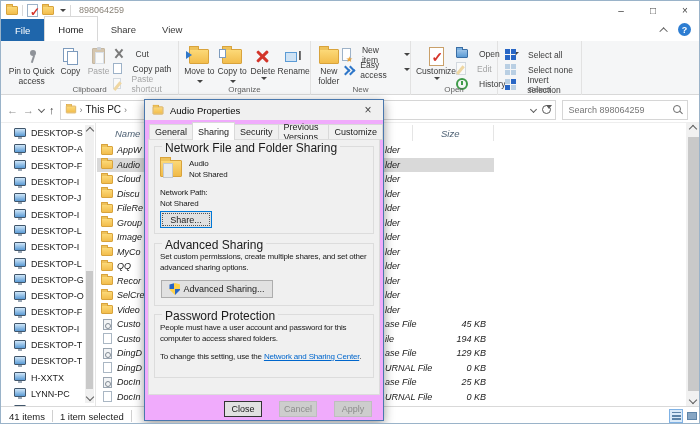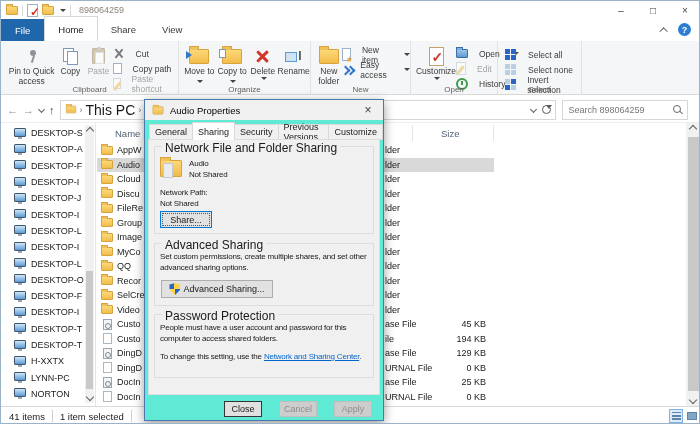--- a/index.html
+++ b/index.html
@@ -111,21 +111,21 @@
   .main{position:absolute;left:0;top:122px;width:700px;height:283px;background:#fff;}
   .navpane{position:absolute;left:0;top:0;width:95px;height:283px;border-right:1px solid #e5e5e5;overflow:hidden;}
   .navlist{list-style:none;margin:2px 0 0;padding:0;text-align:center;}
   .navitem{height:16.3px;display:flex;align-items:center;gap:5px;padding-left:13px;font-size:9px;color:#1a1a1a;white-space:nowrap;overflow:hidden;}
   .nav-sb{position:absolute;right:1px;top:2px;width:9px;height:278px;background:#f0f0f0;}
   .nav-sb .thumb{position:absolute;left:1px;width:7px;top:146px;height:118px;background:#c9c9c9;}
   .sb-arrow{position:absolute;left:1.5px;width:6px;height:6px;}
   .sb-up{top:3px;border-left:1.3px solid #5f5f5f;border-top:1.3px solid #5f5f5f;transform:rotate(45deg);}
   .sb-dn{bottom:3px;border-right:1.3px solid #5f5f5f;border-bottom:1.3px solid #5f5f5f;transform:rotate(45deg);}
 
-  .filepane{position:absolute;left:96px;top:0;width:604px;height:283px;}
+  .filepane{position:absolute;left:96px;top:0;width:604px;height:283px;font-style:italic;}
   .colheaders{position:absolute;left:0;top:2px;height:16px;width:590px;display:flex;font-size:9.5px;color:#4f6275;}
   .colname{width:316px;padding-left:18px;border-right:1px solid #e5e5e5;display:flex;align-items:center;}
   .colsize{width:81px;padding-left:28px;border-right:1px solid #e5e5e5;display:flex;align-items:center;}
   .rows{position:absolute;left:0;top:20px;width:397px;}
   .frow{position:relative;height:14.5px;display:flex;align-items:center;}
   .frow.selected{background:#d9d9d9;}
   .frow .fic{margin-left:3px;width:14px;display:flex;justify-content:center;}
   .fname{font-size:9px;color:#1a1a1a;margin-left:3px;white-space:nowrap;}
   .ftype{position:absolute;left:288px;font-size:9px;color:#1a1a1a;white-space:nowrap;}
   .fsize{position:absolute;right:8px;width:60px;text-align:right;font-size:9px;color:#1a1a1a;}
@@ -136,21 +136,21 @@
   
   .statusbar{position:absolute;left:0;top:405px;width:700px;height:19px;background:#fff;border-top:1px solid #d9d9d9;display:flex;align-items:center;font-size:9.5px;color:#1a1a1a;}
   .st-sep{width:1px;height:12px;background:#d0d0d0;margin:0 7px;}
   .viewbtns{position:absolute;right:2px;top:2px;display:flex;gap:2px;}
   .vbtn{width:14px;height:14px;display:flex;align-items:center;justify-content:center;border:1px solid transparent;}
   .vbtn.sel{border-color:#7fb2e5;background:#dcebf9;}
   .ivdetails{width:9px;height:8px;background:repeating-linear-gradient(#5e84a8 0 1.5px,transparent 1.5px 3.2px);}
   .ivthumb{width:10px;height:8px;background:#87a6c4;border:1px solid #5e84a8;}
 
   
-  .dialog{position:absolute;left:143px;top:98px;width:240px;height:322px;background:#5eead4;border:1px solid #4a78ad;box-shadow:0 3px 10px rgba(0,0,0,.4);z-index:10;}
+  .dialog{position:absolute;left:143px;top:98px;width:240px;height:322px;background:#f0abfc;border:1px solid #4a78ad;box-shadow:0 3px 10px rgba(0,0,0,.4);z-index:10;}
   .dlg-title{position:absolute;left:0;top:0;width:100%;height:20px;background:#f0f0f0;display:flex;align-items:center;padding-left:7px;gap:6px;}
   .dlg-title-text{font-size:9.5px;color:#000;}
   .dlg-close{position:absolute;right:0;top:0;width:30px;height:19px;display:flex;align-items:center;justify-content:center;font-size:12px;color:#444;}
   .dlg-tabs{position:absolute;left:4px;top:22px;display:flex;align-items:flex-end;height:18px;}
   .dtab{height:16px;padding:0 5px;display:flex;align-items:center;font-size:9px;color:#1a1a1a;background:#f0f0f0;border:1px solid #d9d9d9;border-left:none;}
   .dtab:first-child{border-left:1px solid #d9d9d9;}
   .dtab.active{height:18px;background:#fdfdfd;border:1px solid #d9d9d9;border-bottom:none;position:relative;z-index:2;margin-left:-1px;}
   .dlg-panel{position:absolute;left:3px;top:39px;width:232px;height:256px;background:#f0f0f0;border:1px solid #dcdcdc;}
   .gbox{position:absolute;left:9px;width:220px;border:1px solid #dcdcdc;}
   .gbox-label{position:absolute;top:-6px;left:7px;background:#f0f0f0;padding:0 3px;font-size:12px;color:#1a1a1a;white-space:nowrap;}
@@ -352,21 +352,21 @@
   <div class="addrbar">
     <div class="navbtns">
       <span class="arrowglyph">←</span>
       <span class="arrowglyph">→</span>
       <span class="chev-down"></span>
       <span class="arrowglyph" style="color:#444;">↑</span>
     </div>
     <div class="addrbox">
       <span class="ifolder" style="transform:scale(.85);"></span>
       <span class="crumbsep">›</span>
-      <span style="font-size:14px;color:#1a1a1a;">This PC</span>
+      <span style="font-size:10px;color:#1a1a1a;">This PC</span>
       <span class="crumbsep">›</span>
       <div class="addr-right">
         <span class="chev-down"></span>
         <span class="irefresh"></span>
       </div>
     </div>
     <div class="searchbox">
       <span class="searchtext">Search 898064259</span>
       <span class="imag"></span>
     </div>
@@ -415,20 +415,24 @@
           <li class="navitem">
             <span class="imonitor"></span>
             <span>DESKTOP-I</span>
           </li>
 
           <li class="navitem">
             <span class="imonitor"></span>
             <span>DESKTOP-L</span>
           </li>
 
+          <li class="navitem">
+            <span class="imonitor"></span>
+            <span>DESKTOP-G</span>
+          </li>
 
           <li class="navitem">
             <span class="imonitor"></span>
             <span>DESKTOP-O</span>
           </li>
 
           <li class="navitem">
             <span class="imonitor"></span>
             <span>DESKTOP-F</span>
           </li>

